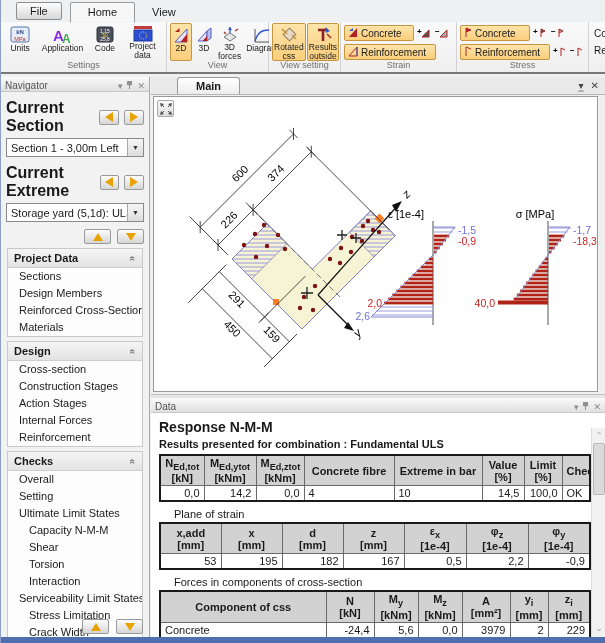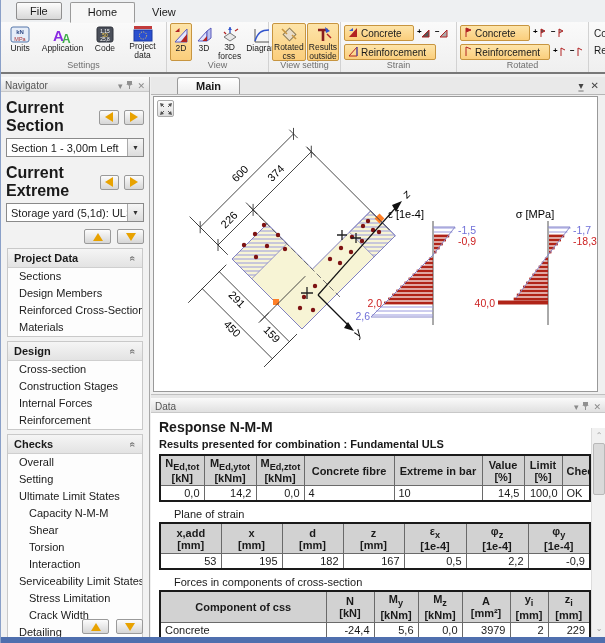--- a/index.html
+++ b/index.html
@@ -277,21 +277,21 @@
                 </svg>
               </div>
             <div class="mini">
                 <svg width="14" height="12">
                   <text x="0" y="7" font-size="8" font-weight="bold">−</text>
                   <path d="M8 10 V2 L12 4" fill="none" stroke="#b22222"></path>
                 </svg>
               </div>
           </div>
         </div>
-        <div class="rcap">Rotated</div>
+        <div class="rcap">Stress</div>
       </div>
 
       <div class="rgroup" style="width:70px; border-right:none;">
         <div class="pillcol" style="padding-top:3px;">
           <div class="resitem">Concrete</div>
           <div class="resitem">Reinforcement</div>
         </div>
         <div class="rcap">Results</div>
       </div>
 
@@ -357,20 +357,21 @@
         <div class="nitem">Materials</div>
       </div>
 
       <div class="grp">
         <div class="ghdr">
             <span>Design</span>
             <span class="chev">«</span>
           </div>
         <div class="nitem">Cross-section</div>
         <div class="nitem">Construction Stages</div>
+        <div class="nitem">Action Stages</div>
         <div class="nitem">Internal Forces</div>
         <div class="nitem">Reinforcement</div>
       </div>
 
       <div class="grp">
         <div class="ghdr">
             <span>Checks</span>
             <span class="chev">«</span>
           </div>
         <div class="nitem">Overall</div>

